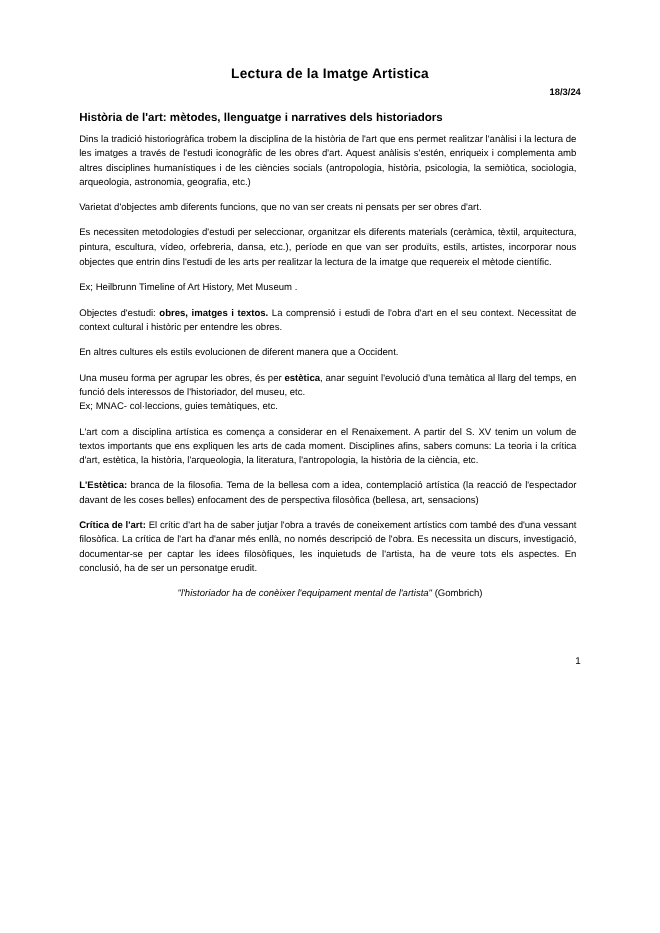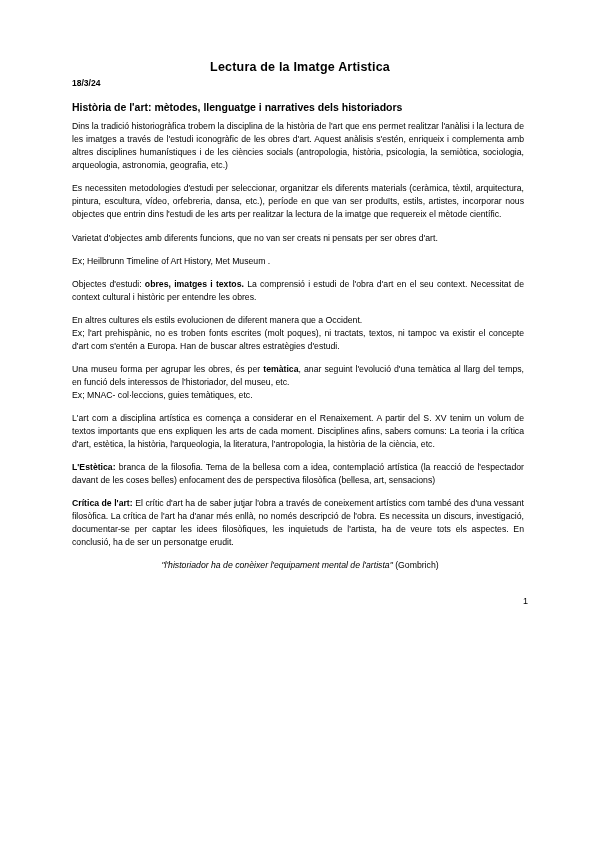--- a/index.html
+++ b/index.html
@@ -25,21 +25,21 @@
     padding: 60px 72px 30px 72px;
   }
   .doc-title {
     text-align: center;
     font-size: 12.5px;
     font-weight: bold;
     letter-spacing: 0.2px;
     margin: 0 0 4px 0;
   }
   .date-line {
-    text-align: left;
+    text-align: right;
     font-size: 8.5px;
     font-weight: bold;
     margin: 2px 0 6px 0;
   }
   .section-heading {
     font-size: 10.5px;
     font-weight: bold;
     margin: 12px 0 6px 0;
     line-height: 1.35;
   }
@@ -80,33 +80,32 @@
 <div class="page">
 
   <h1 class="doc-title">Lectura de la Imatge Artistica</h1>
 
   <div class="date-line">18/3/24</div>
 
   <h2 class="section-heading">Història de l'art: mètodes, llenguatge i narratives dels historiadors</h2>
 
   <p class="body">Dins la tradició historiogràfica trobem la disciplina de la història de l'art que ens permet realitzar l'anàlisi i la lectura de les imatges a través de l'estudi iconogràfic de les obres d'art. Aquest anàlisis s'estén, enriqueix i complementa amb altres disciplines humanístiques i de les ciències socials (antropologia, història, psicologia, la semiòtica, sociologia, arqueologia, astronomia, geografia, etc.)</p>
 
+  <p class="body">Varietat d'objectes amb diferents funcions, que no van ser creats ni pensats per ser obres d'art.</p>
+
   <p class="body">Es necessiten metodologies d'estudi per seleccionar, organitzar els diferents materials (ceràmica, tèxtil, arquitectura, pintura, escultura, vídeo, orfebreria, dansa, etc.), període en que van ser produïts, estils, artistes, incorporar nous objectes que entrin dins l'estudi de les arts per realitzar la lectura de la imatge que requereix el mètode científic.</p>
-
-  <p class="body">Varietat d'objectes amb diferents funcions, que no van ser creats ni pensats per ser obres d'art.</p>
 
   <p class="body">Ex; Heilbrunn Timeline of Art History, Met Museum .</p>
 
   <p class="body tight gap-top"><span>Objectes d'estudi: </span><span class="bold">obres, imatges i textos.</span><span> La comprensió i estudi de l'obra d'art en el seu context. Necessitat de context cultural i històric per entendre les obres.</span></p>
 
   <p class="body tight gap-top">En altres cultures els estils evolucionen de diferent manera que a Occident.</p>
 
-  <p class="body">Ex; l'art prehispànic, no es troben fonts escrites (molt poques), ni tractats, textos, ni tampoc va existir el concepte d'art com s'entén a Europa. Han de buscar altres estratègies d'estudi.</p>
 
-  <p class="body tight gap-top"><span>Una museu forma per agrupar les obres, és per </span><span class="bold">temàtica</span><span>, anar seguint l'evolució d'una temàtica al llarg del temps, en funció dels interessos de l'historiador, del museu, etc.</span></p>
+  <p class="body tight gap-top"><span>Una museu forma per agrupar les obres, és per </span><span class="bold">estètica</span><span>, anar seguint l'evolució d'una temàtica al llarg del temps, en funció dels interessos de l'historiador, del museu, etc.</span></p>
 
   <p class="body">Ex; MNAC- col·leccions, guies temàtiques, etc.</p>
 
   <p class="body gap-top">L'art com a disciplina artística es comença a considerar en el Renaixement. A partir del S. XV tenim un volum de textos importants que ens expliquen les arts de cada moment. Disciplines afins, sabers comuns: La teoria i la crítica d'art, estètica, la història, l'arqueologia, la literatura, l'antropologia, la història de la ciència, etc.</p>
 
   <p class="body gap-top"><span class="bold">L'Estètica:</span><span> branca de la filosofia. Tema de la bellesa com a idea, contemplació artística (la reacció de l'espectador davant de les coses belles) enfocament des de perspectiva filosòfica (bellesa, art, sensacions)</span></p>
 
   <p class="body gap-top"><span class="bold">Crítica de l'art:</span><span> El crític d'art ha de saber jutjar l'obra a través de coneixement artístics com també des d'una vessant filosòfica. La crítica de l'art ha d'anar més enllà, no només descripció de l'obra. Es necessita un discurs, investigació, documentar-se per captar les idees filosòfiques, les inquietuds de l'artista, ha de veure tots els aspectes. En conclusió, ha de ser un personatge erudit.</span></p>
 
   <p class="quote-line"><span class="quote-italic">"l'historiador ha de conèixer l'equipament mental de l'artista"</span><span> (Gombrich)</span></p>

